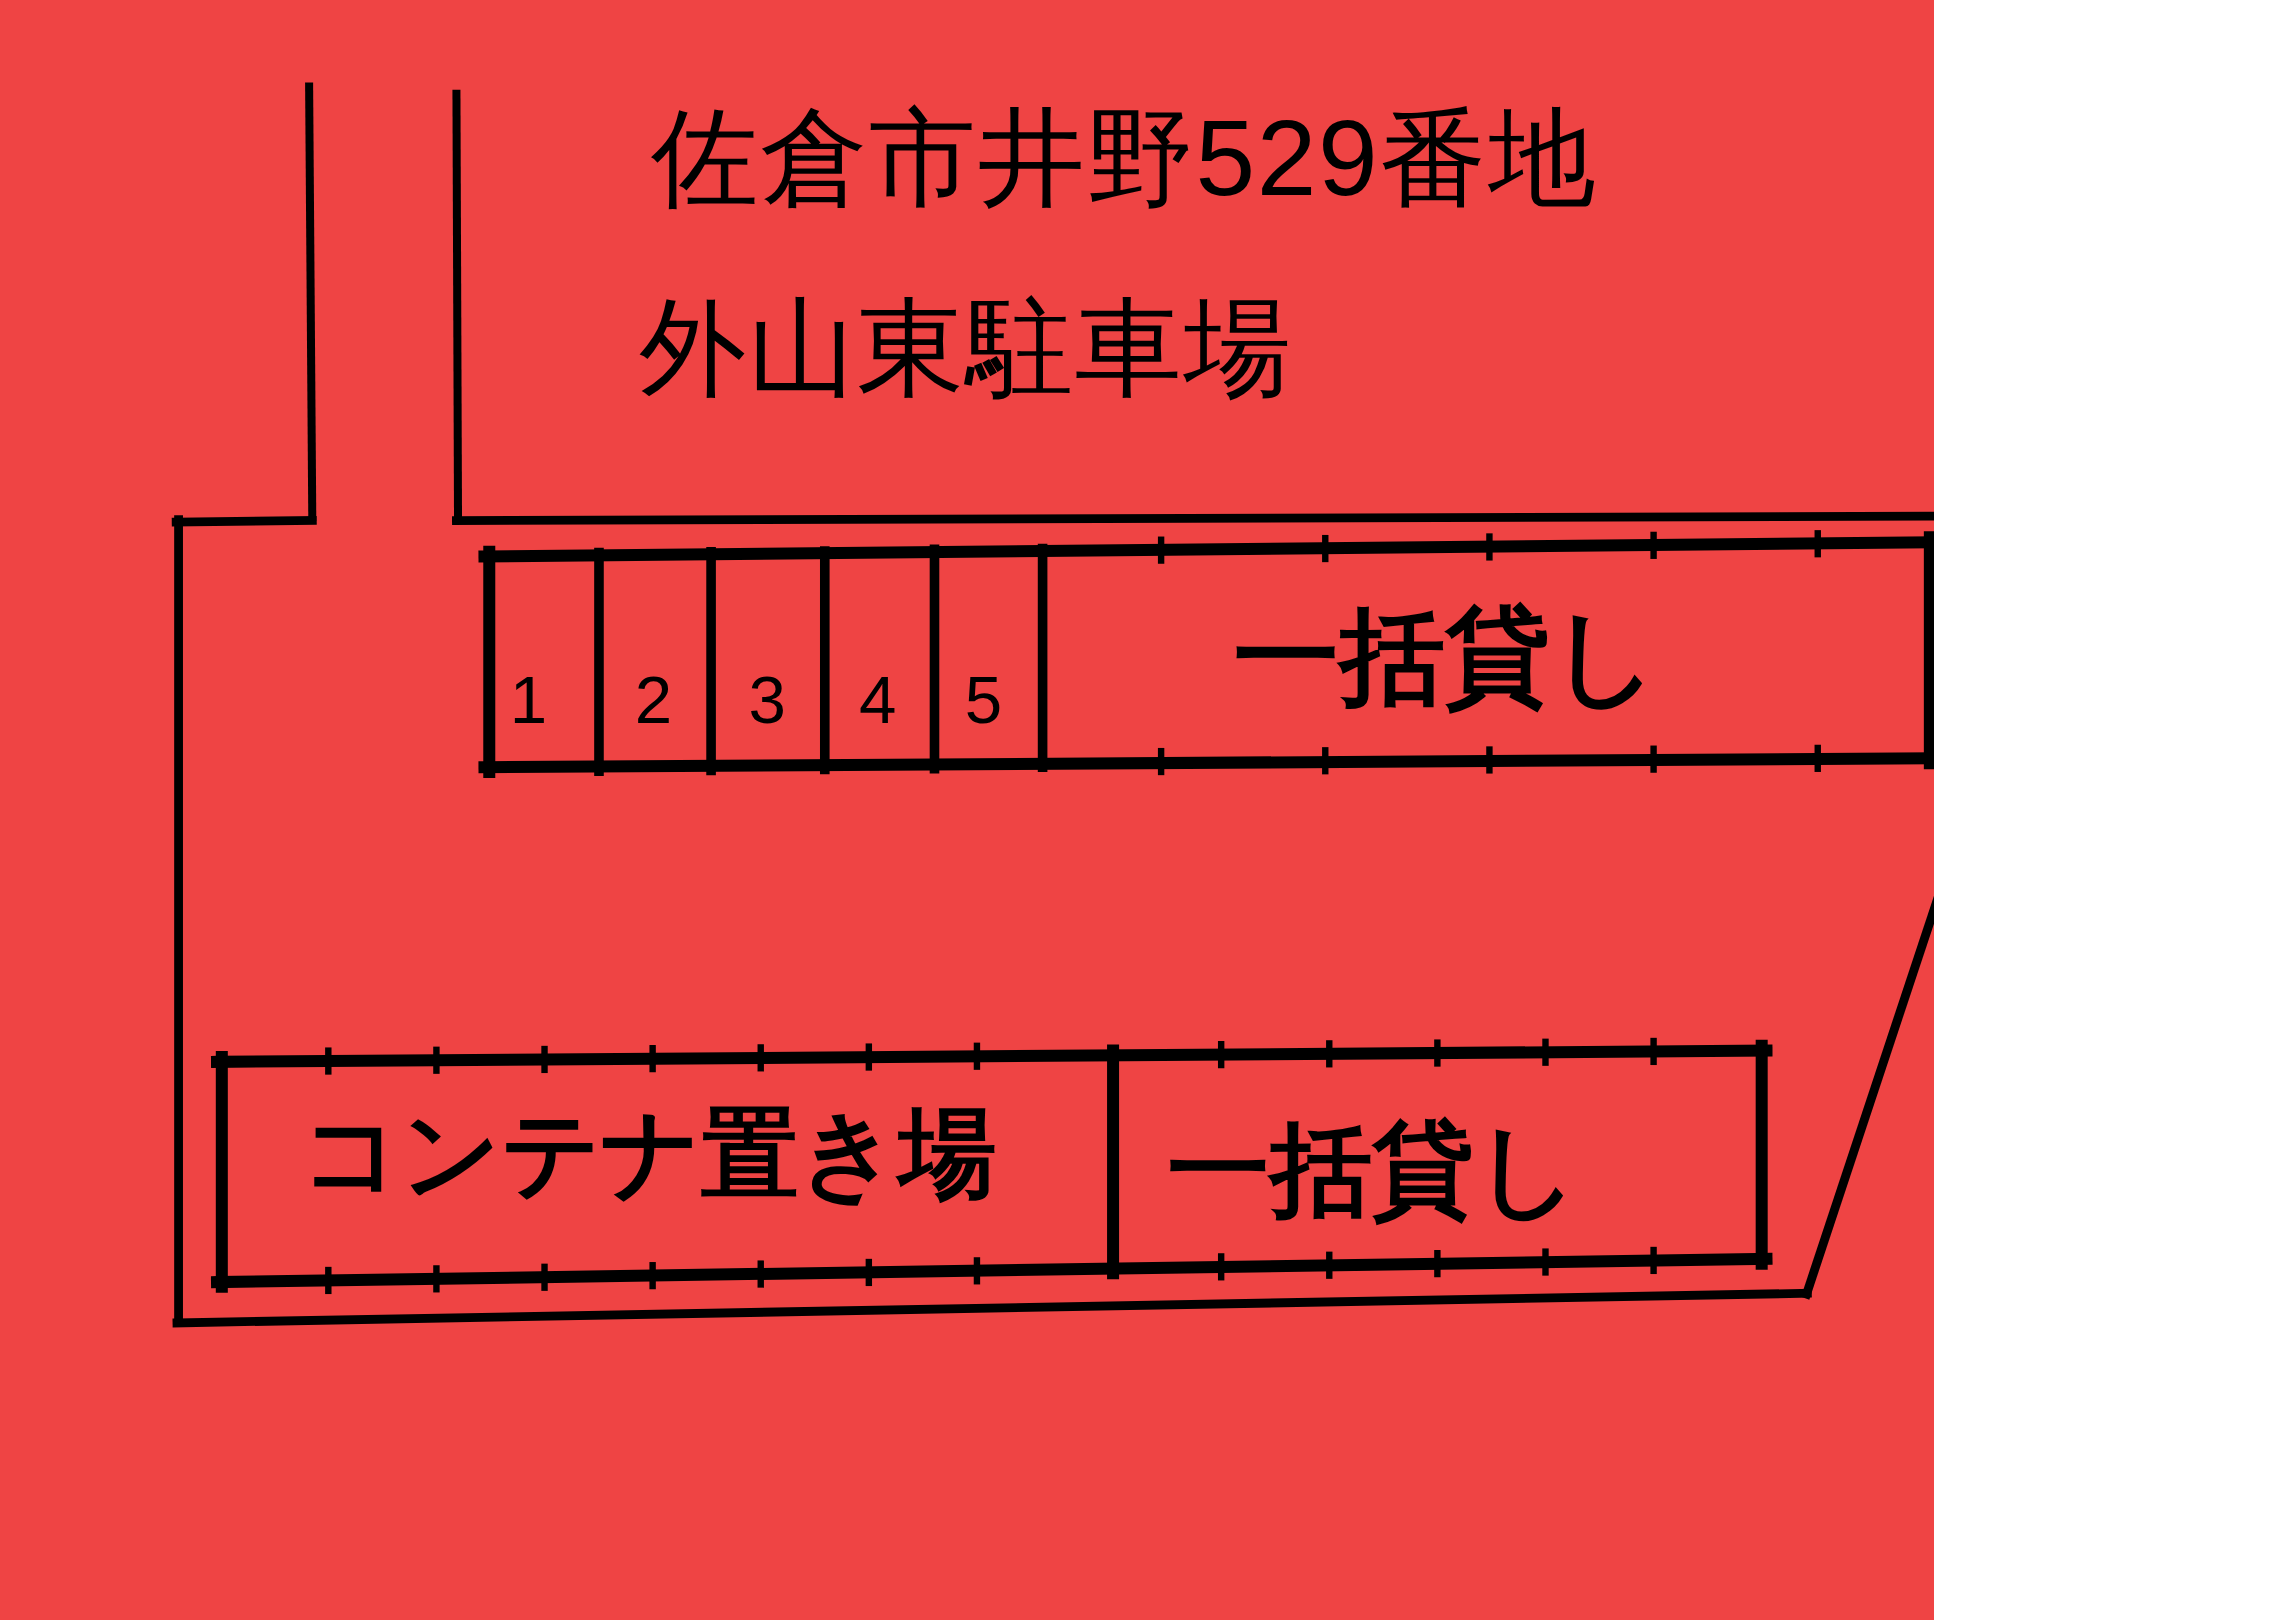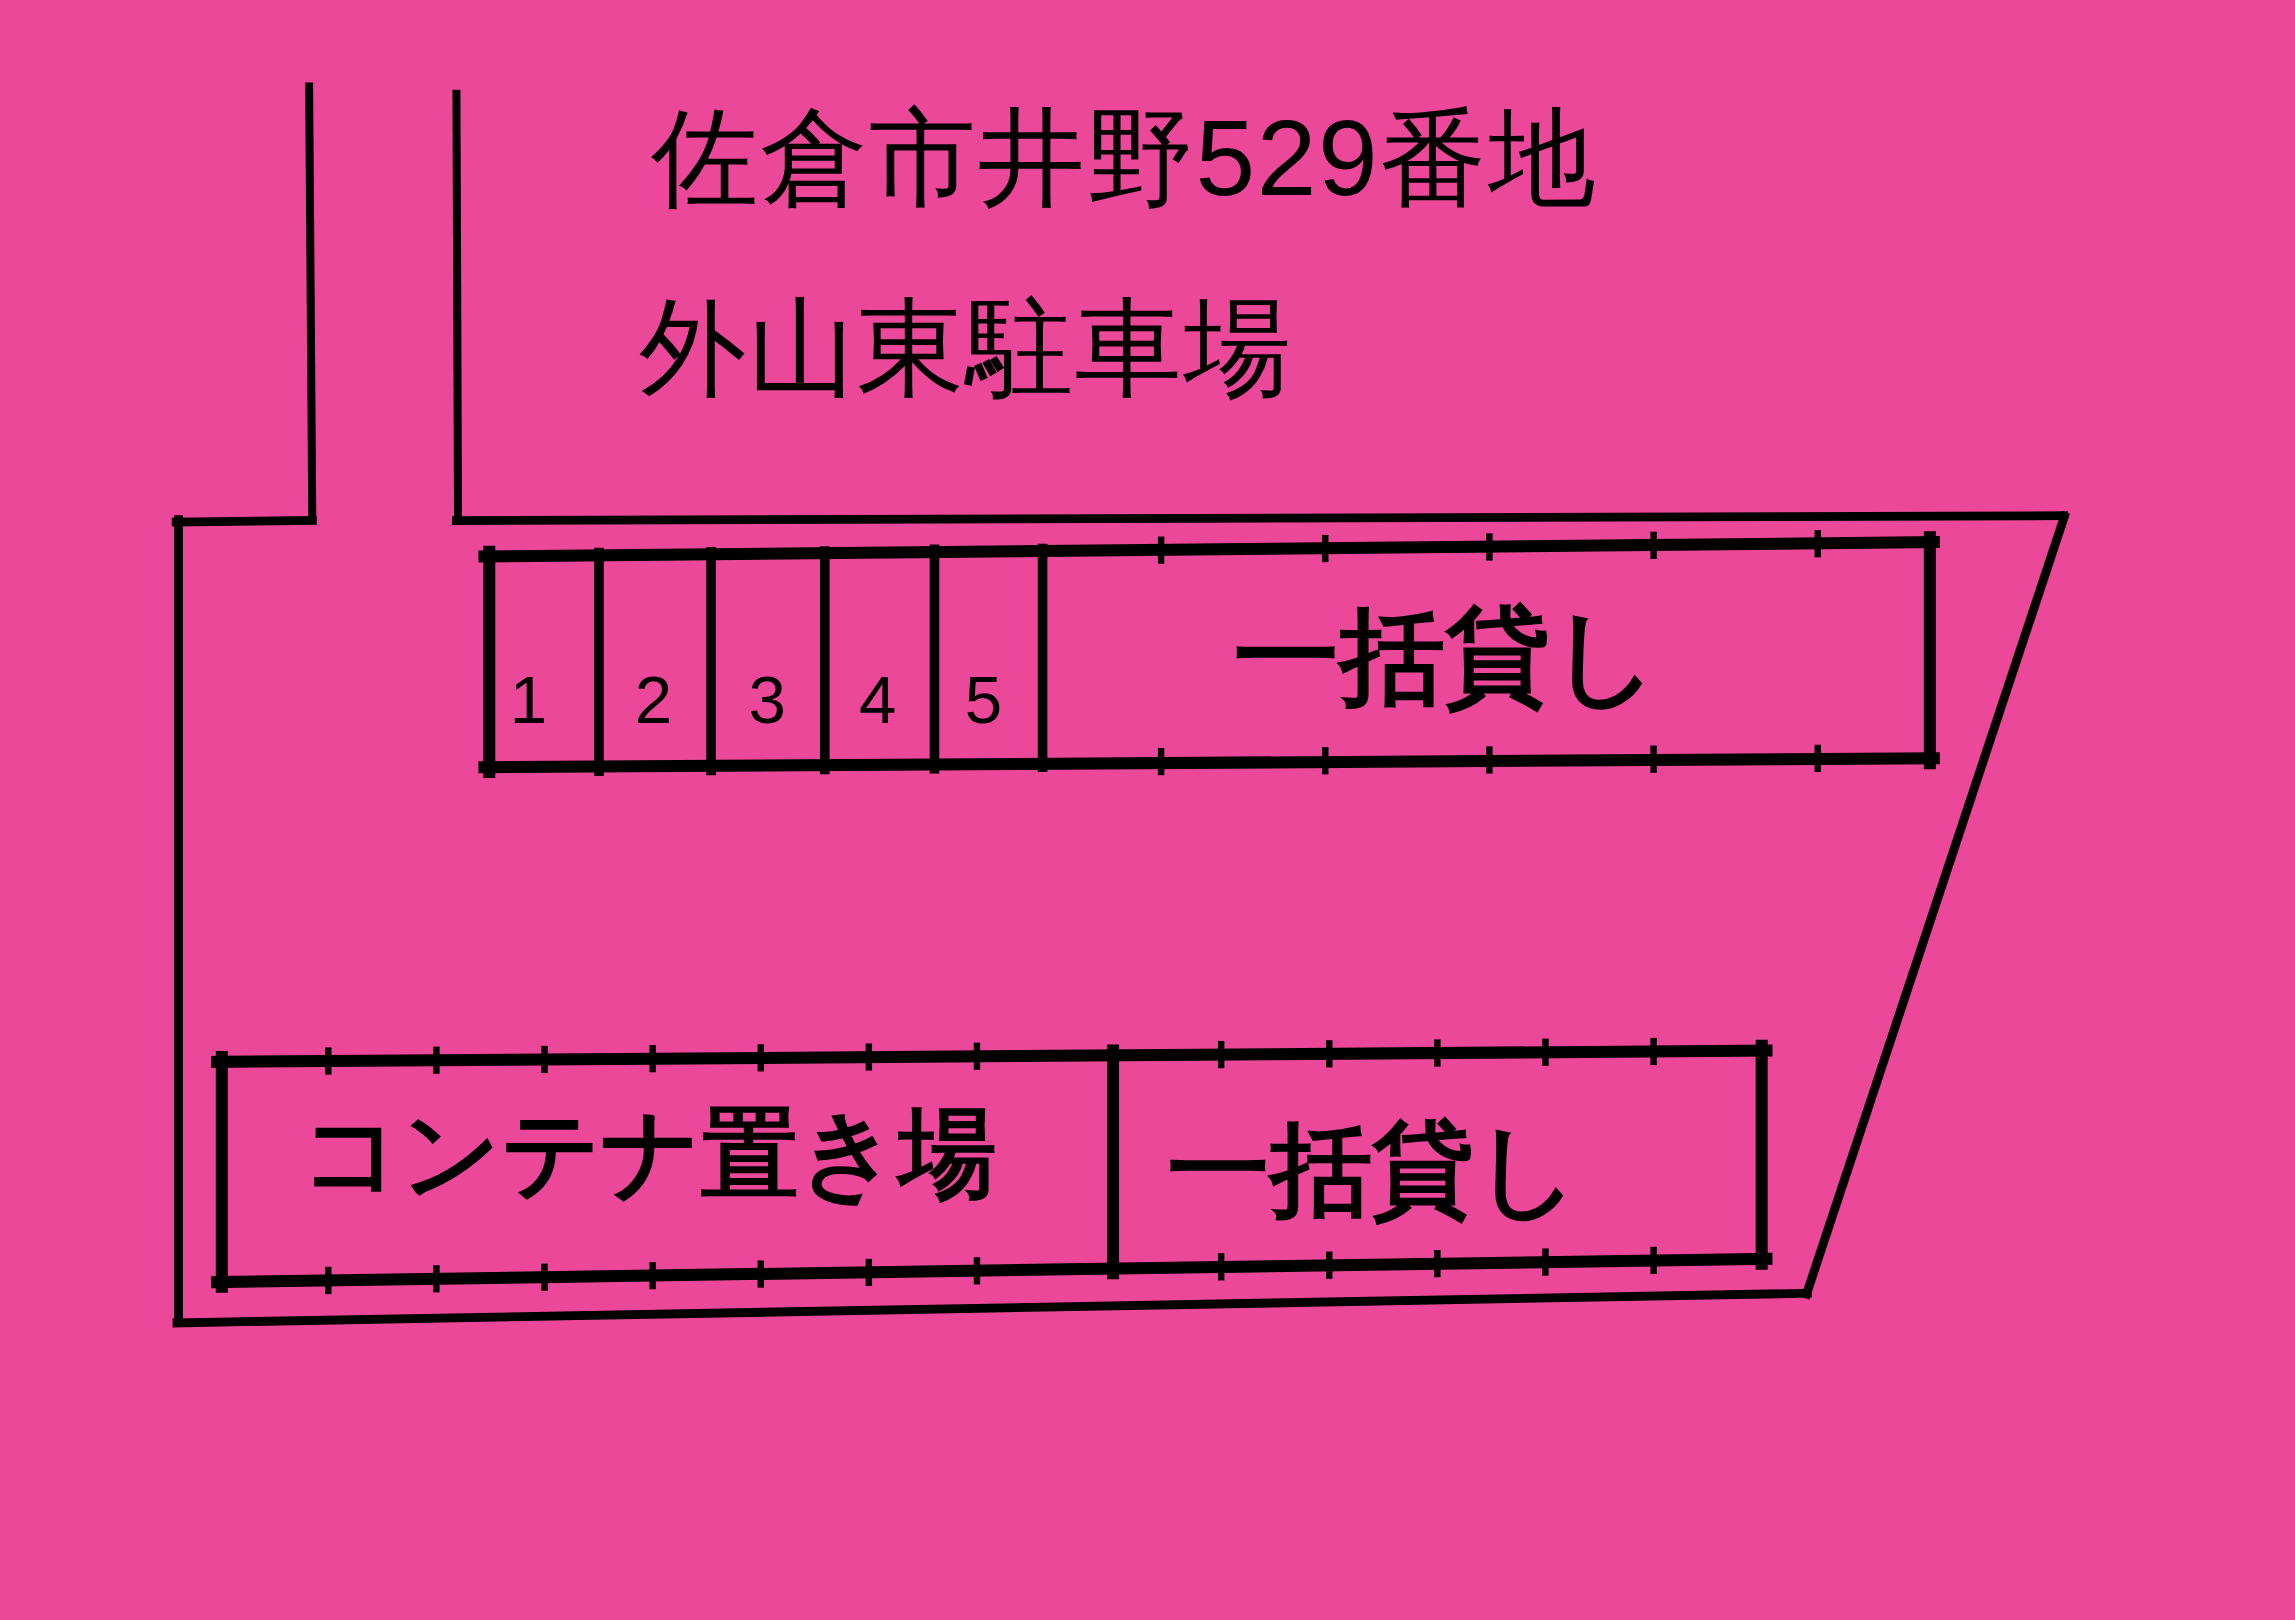--- a/index.html
+++ b/index.html
@@ -2,23 +2,23 @@
 <html style="font-size:13px"><head>
 <meta charset="utf-8">
 <style>
   html, body {
     margin: 0;
     padding: 0;
     background: #ffffff;
   }
   .canvas {
     position: relative;
-    width: 2295px;
+    width: 1934px;
     height: 1620px;
-    background: #ec4899;
+    background: #ef4444;
     overflow: hidden;
     font-family: "Liberation Sans", "DejaVu Sans", sans-serif;
   }
   svg { display: block; }
   .stroke {
     stroke: #000000;
     fill: none;
   }
   .title-text {
     font-family: "Liberation Sans", "DejaVu Sans", sans-serif;

